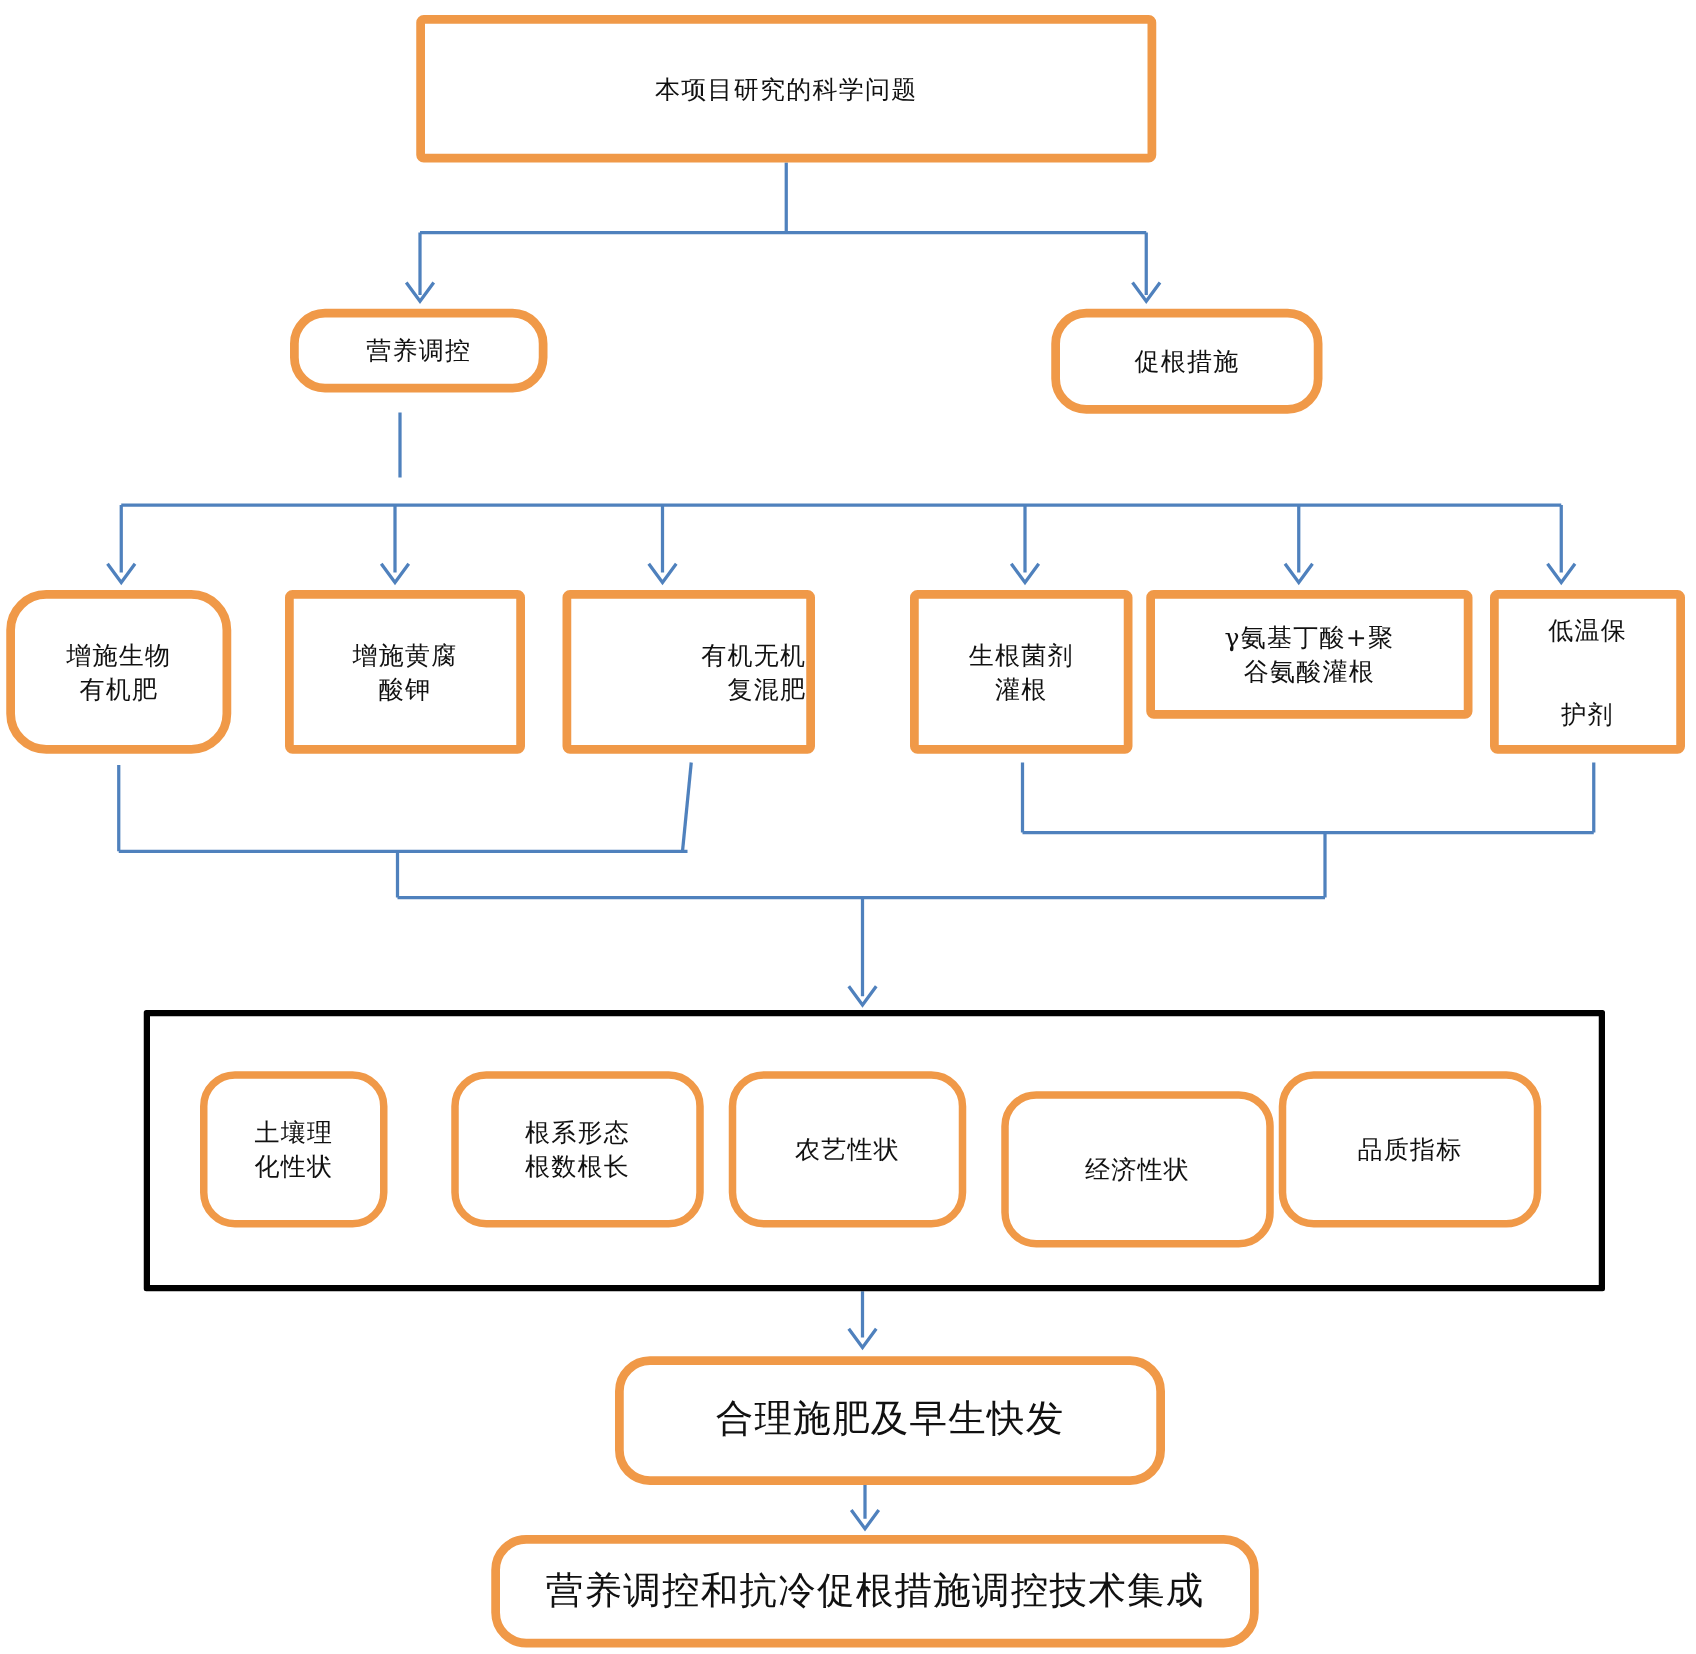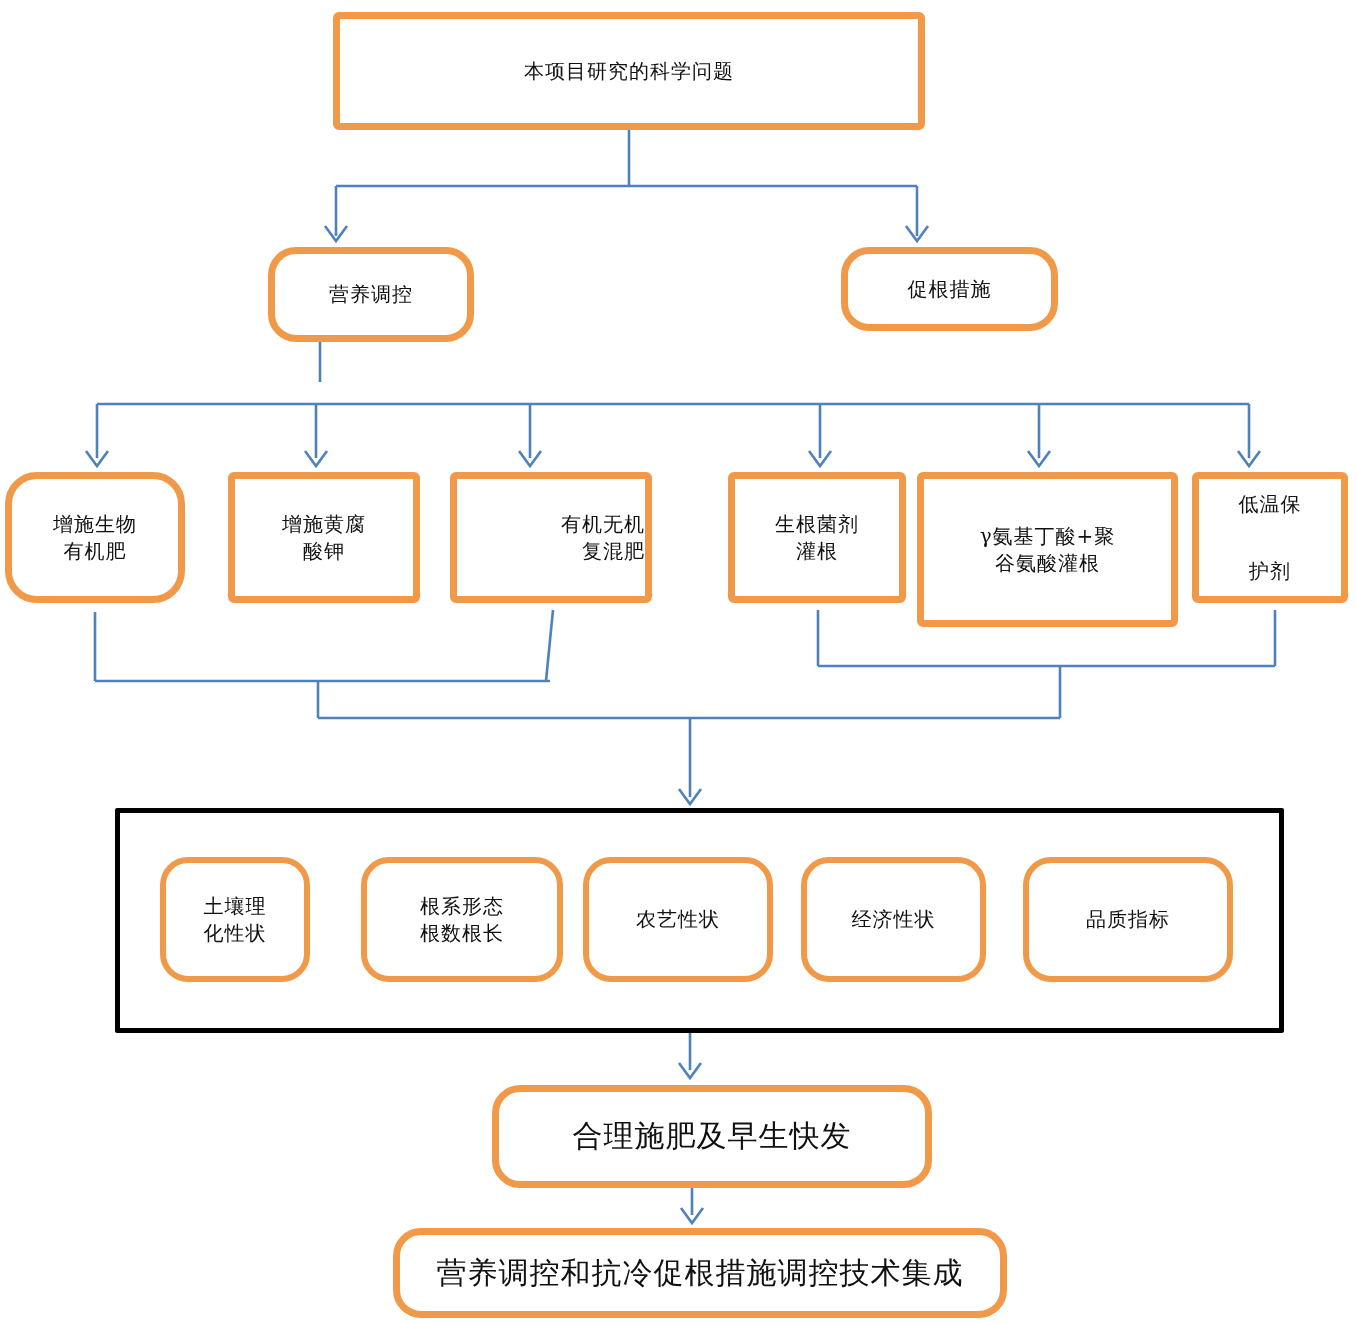--- a/index.html
+++ b/index.html
@@ -101,21 +101,21 @@
     <g>
       <line x1="692" y1="1170" x2="692" y2="1215"></line>
       <polyline points="681,1208 692,1223 703,1208"></polyline>
     </g>
   </svg>
 
   <div class="node sq" style="left:333px;top:12px;width:592px;height:118px;">
     <span>本项目研究的科学问题</span>
   </div>
 
-  <div class="node rd" style="left:232px;top:247px;width:206px;height:95px;margin-left:36px;">
+  <div class="node rd" style="left:232px;top:247px;width:206px;height:67px;">
     <span>营养调控</span>
   </div>
   <div class="node rd" style="left:841px;top:247px;width:217px;height:84px;">
     <span>促根措施</span>
   </div>
 
   <div class="node sq" style="left:5px;top:472px;width:180px;height:131px;border-radius:32px;">
     <span>增施生物</span>
     <span>有机肥</span>
   </div>
@@ -124,42 +124,42 @@
     <span>酸钾</span>
   </div>
   <div class="node sq" style="left:450px;top:472px;width:202px;height:131px;align-items:flex-end;">
     <span>有机无机</span>
     <span>复混肥</span>
   </div>
   <div class="node sq" style="left:728px;top:472px;width:178px;height:131px;">
     <span>生根菌剂</span>
     <span>灌根</span>
   </div>
-  <div class="node sq" style="left:917px;top:472px;width:261px;height:155px;">
+  <div class="node sq" style="left:917px;top:472px;width:261px;height:103px;">
     <span>γ氨基丁酸+聚</span>
     <span>谷氨酸灌根</span>
   </div>
   <div class="node sq" style="left:1192px;top:472px;width:156px;height:131px;gap:40px;">
     <span>低温保</span>
     <span>护剂</span>
   </div>
 
   <div class="panel" style="left:115px;top:808px;width:1169px;height:225px;">
     <div class="node rd" style="left:40px;top:44px;width:150px;height:125px;">
       <span>土壤理</span>
       <span>化性状</span>
     </div>
     <div class="node rd" style="left:241px;top:44px;width:202px;height:125px;">
       <span>根系形态</span>
       <span>根数根长</span>
     </div>
     <div class="node rd" style="left:463px;top:44px;width:190px;height:125px;">
       <span>农艺性状</span>
     </div>
-    <div class="node rd" style="left:681px;top:44px;width:185px;height:125px;">
+    <div class="node rd" style="left:681px;top:60px;width:218px;height:125px;">
       <span>经济性状</span>
     </div>
     <div class="node rd" style="left:903px;top:44px;width:210px;height:125px;">
       <span>品质指标</span>
     </div>
   </div>
 
   <div class="node rd big" style="left:492px;top:1085px;width:440px;height:103px;">
     <span>合理施肥及早生快发</span>
   </div>

